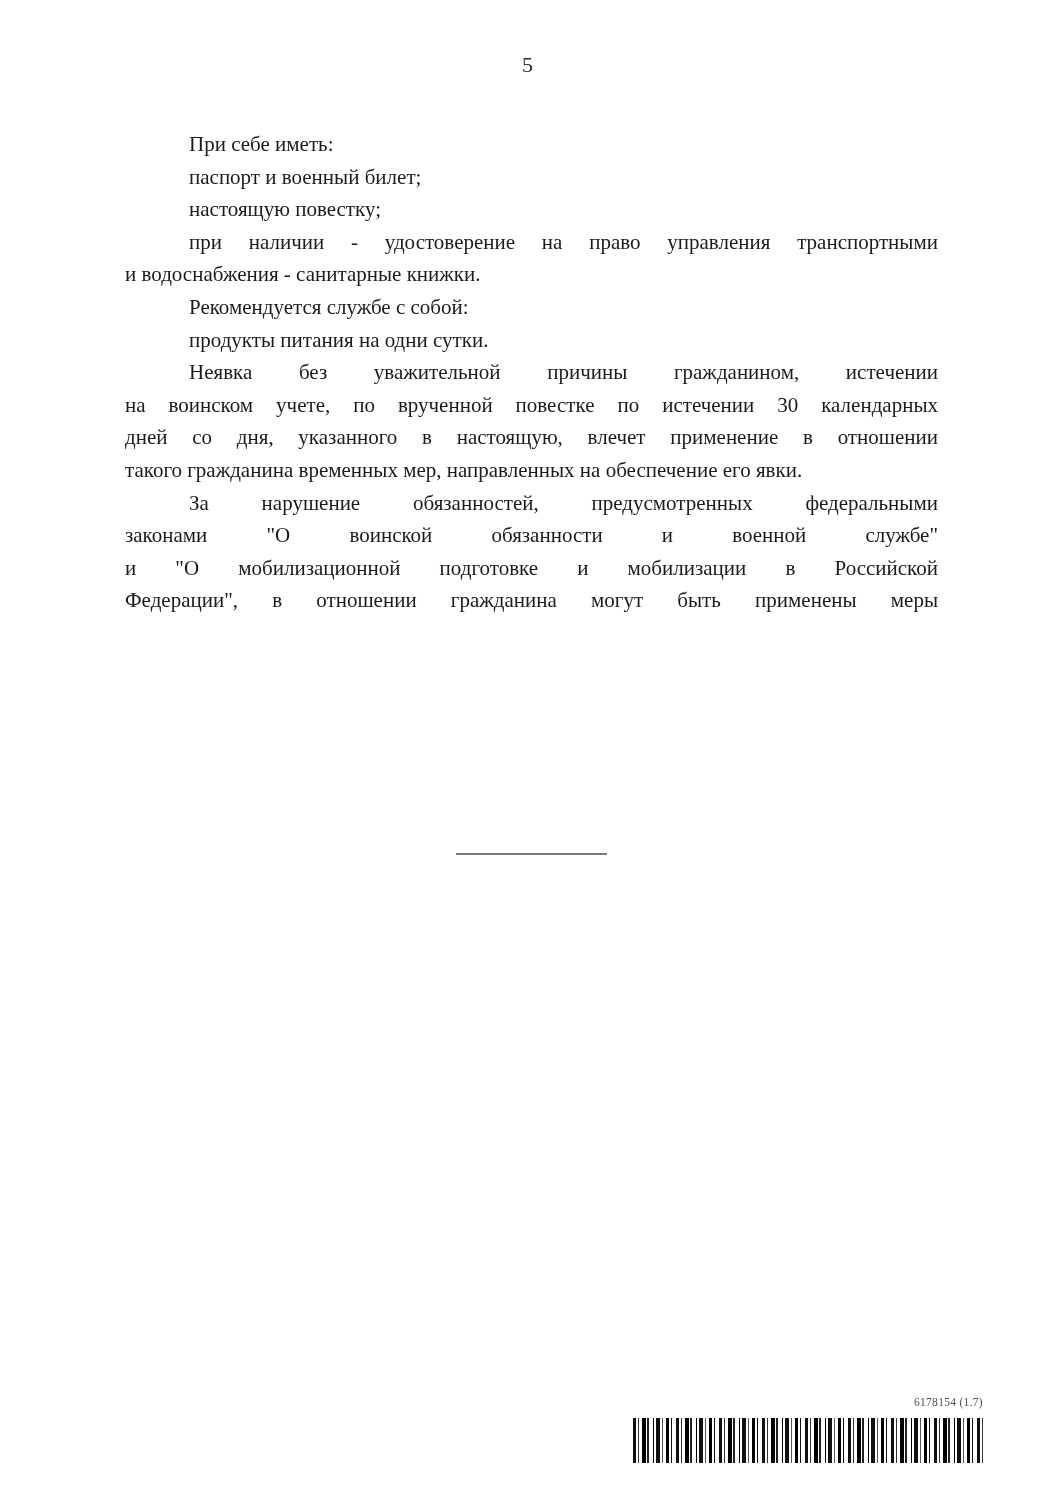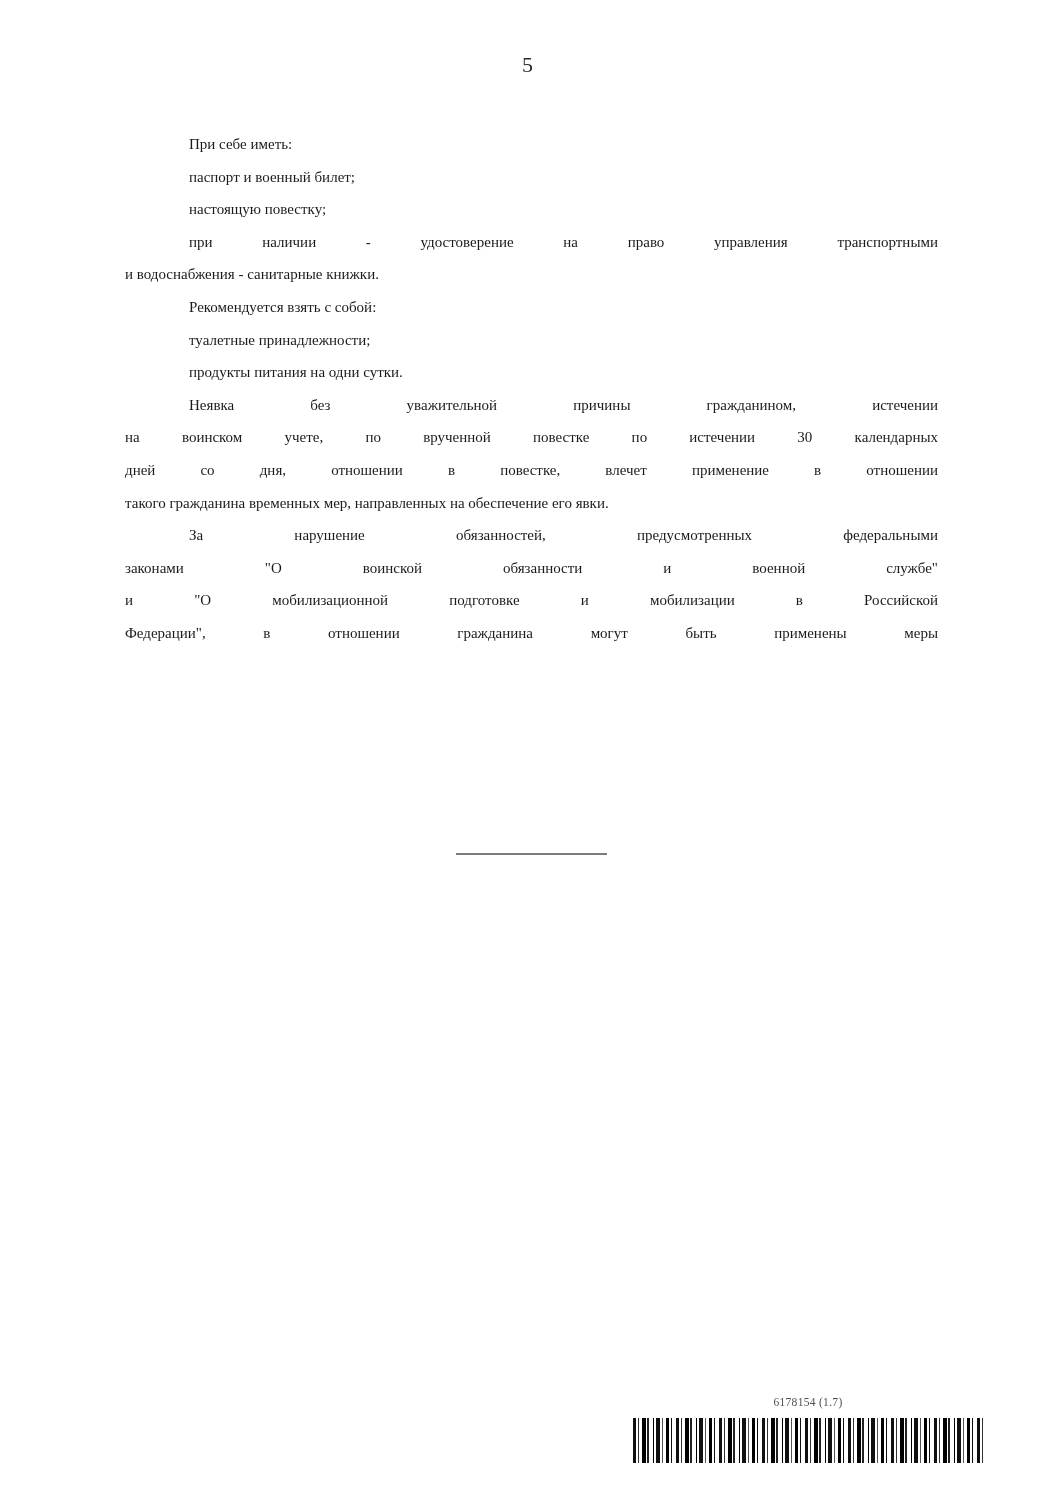--- a/index.html
+++ b/index.html
@@ -23,21 +23,21 @@
     width: 1055px;
     text-align: center;
     font-size: 22px;
     color: #2a2a2a;
   }
   .body-text {
     position: absolute;
     top: 128px;
     left: 125px;
     width: 813px;
-    font-size: 15px;
+    font-size: 21px;
     line-height: 32.6px;
   }
   .ln {
     text-align: left;
     white-space: normal;
   }
   .ln.fill {
     text-align: justify;
     text-align-last: justify;
   }
@@ -50,21 +50,21 @@
     left: 456px;
     width: 151px;
     height: 2px;
     background: #7b7b7b;
   }
   .barcode-label {
     position: absolute;
     top: 1396px;
     left: 633px;
     width: 350px;
-    text-align: center;
+    text-align: right;
     font-size: 11.5px;
     letter-spacing: 0.3px;
     color: #4f4f4f;
   }
   .barcode-bars {
     position: absolute;
     top: 1418px;
     left: 633px;
     width: 350px;
     height: 45px;
@@ -96,26 +96,25 @@
 <div class="page">
 
   <div class="page-number">5</div>
 
   <div class="body-text">
     <div class="ln indent">При себе иметь:</div>
     <div class="ln indent">паспорт и военный билет;</div>
     <div class="ln indent">настоящую повестку;</div>
     <div class="ln indent fill">при наличии - удостоверение на право управления транспортными</div>
     <div class="ln">и водоснабжения - санитарные книжки.</div>
-    <div class="ln indent">Рекомендуется взять с собой:</div>
-    <div class="ln indent">туалетные принадлежности;</div>
+    <div class="ln indent">Рекомендуется службе с собой:</div>
     <div class="ln indent">продукты питания на одни сутки.</div>
     <div class="ln indent fill">Неявка без уважительной причины гражданином, истечении</div>
     <div class="ln fill">на воинском учете, по врученной повестке по истечении 30 календарных</div>
-    <div class="ln fill">дней со дня, отношении в повестке, влечет применение в отношении</div>
+    <div class="ln fill">дней со дня, указанного в настоящую, влечет применение в отношении</div>
     <div class="ln">такого гражданина временных мер, направленных на обеспечение его явки.</div>
     <div class="ln indent fill">За нарушение обязанностей, предусмотренных федеральными</div>
     <div class="ln fill">законами "О воинской обязанности и военной службе"</div>
     <div class="ln fill">и "О&nbsp;мобилизационной подготовке и мобилизации в Российской</div>
     <div class="ln fill">Федерации", в отношении гражданина могут быть применены меры</div>
   </div>
 
   <div class="divider"></div>
 
   <div class="barcode-label">6178154 (1.7)</div>

